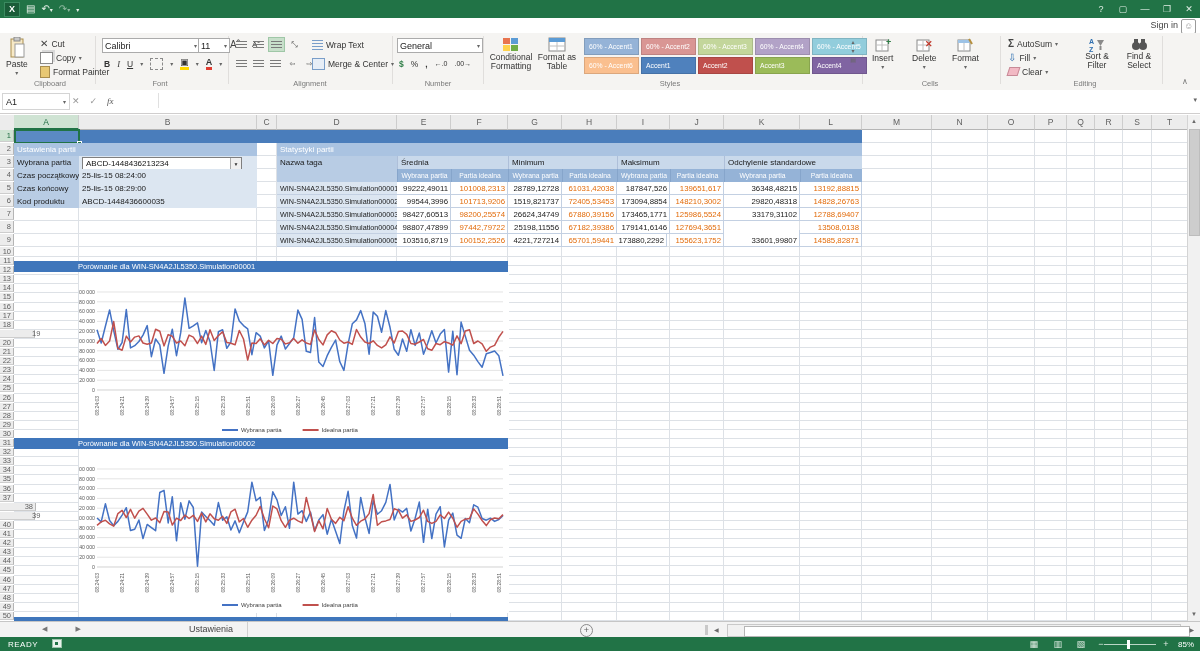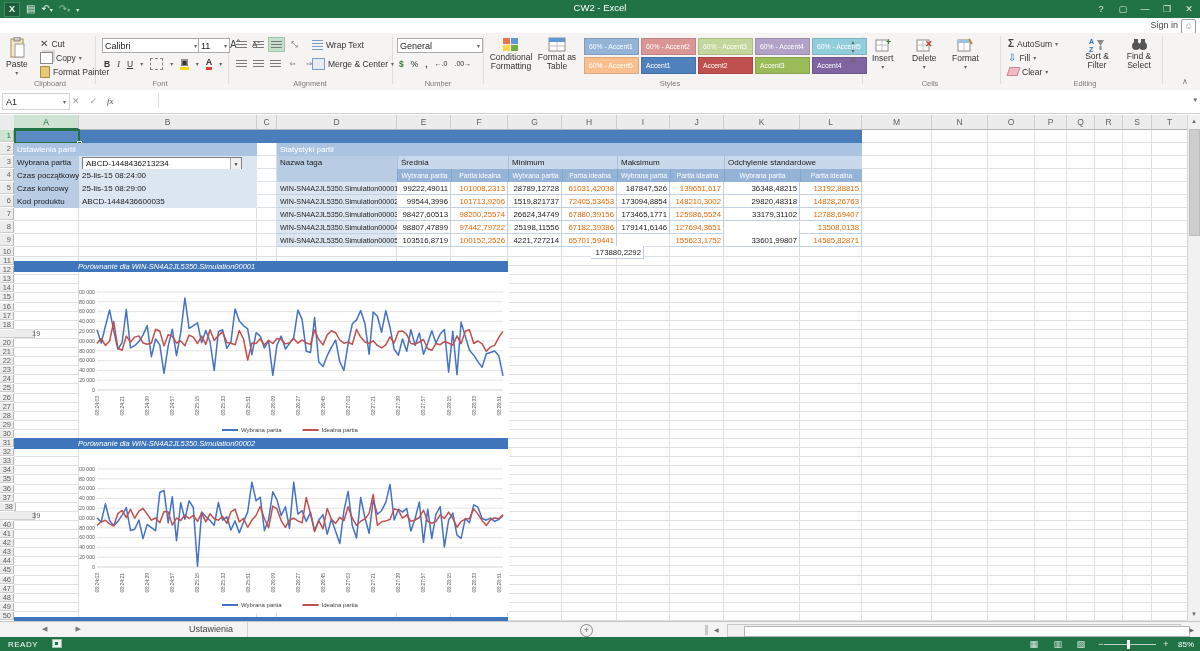--- a/index.html
+++ b/index.html
@@ -68,21 +68,21 @@
   .labelc{background:#b8cce4;padding-left:3px;font-size:8px;}
   .valuec{background:#dce6f1;padding-left:3px;font-size:8px;}
   .ghead{background:#c9d9eb;padding-left:3px;font-size:8px;border-left:1px solid #aebfd9;}
   .subh{background:#95b3d7;color:#fff;font-size:6.8px;justify-content:center;border-left:1px solid #86a5cb;}
   .datac{background:#fff;font-size:7.8px;justify-content:flex-end;padding-right:2px;
          border-right:1px solid #c3d0e2;border-bottom:1px solid #c3d0e2;}
   .tagc{background:#dce6f1;font-size:7.2px;padding-left:3px;border-bottom:1px solid #c3d0e2;}
   #band{background:#4a7dbb;}
   #a1cell{box-sizing:border-box;border:2px solid #217346;background:#5b8ac4;}
   #a1handle{width:3px;height:3px;background:#217346;border:1px solid #fff;}
-  .chartbar{background:#3f76bb;color:#fff;font-size:7.5px;line-height:11px;padding-left:64px;box-sizing:border-box;font-style:italic;}
+  .chartbar{background:#3f76bb;color:#fff;font-size:7.5px;line-height:11px;padding-left:64px;box-sizing:border-box;}
   .combobox{background:#fff;border:1px solid #7f7f7f;font-size:8px;color:#111;display:flex;align-items:center;
             justify-content:space-between;padding-left:3px;}
   .combobox .btn{width:10px;height:100%;border-left:1px solid #aaa;background:#f0f0f0;font-size:5px;color:#333;
             display:flex;align-items:center;justify-content:center;}
   
   #vscroll{top:115px;right:0;width:12px;height:506px;background:#f1f1f1;border-left:1px solid #d4d4d4;}
   .sarrow{position:absolute;width:12px;height:13px;font-size:6px;color:#6a6a6a;text-align:center;line-height:13px;}
   #vthumb{position:absolute;left:1px;top:14px;width:9px;height:105px;background:#cdcdcd;border:1px solid #bdbdbd;}
   
   #tabstrip{top:621px;left:0;width:1200px;height:16px;background:#f3f3f3;border-top:1px solid #c6c6c6;}
@@ -113,21 +113,20 @@
 <body>
 
 <div class="abs" id="titlebar">
   <div class="qat">
     <span class="applogo">X</span>
     <span class="qicon">▤</span>
     <span class="qicon">↶<small>▾</small></span>
     <span class="qicon" style="opacity:.55">↷<small>▾</small></span>
     <span class="qicon"><small>▾</small></span>
   </div>
-  <div class="abs" id="wintitle">CW2 - Excel</div>
   <div class="abs" id="winctrls">
     <span class="wbtn">?</span>
     <span class="wbtn">▢</span>
     <span class="wbtn">—</span>
     <span class="wbtn">❐</span>
     <span class="wbtn">✕</span>
   </div>
 </div>
 
 <div class="abs" id="tabrow">
@@ -424,21 +423,21 @@
       <div class="rowh" style="position: absolute; left: 0px; top: 296.7px; width: 14px; height: 8.1px; line-height: 8.1px;">28</div>
       <div class="rowh" style="position: absolute; left: 0px; top: 305.8px; width: 14px; height: 8.1px; line-height: 8.1px;">29</div>
       <div class="rowh" style="position: absolute; left: 0px; top: 314.9px; width: 14px; height: 8.1px; line-height: 8.1px;">30</div>
       <div class="rowh" style="position: absolute; left: 0px; top: 324px; width: 14px; height: 8.1px; line-height: 8.1px;">31</div>
       <div class="rowh" style="position: absolute; left: 0px; top: 333.1px; width: 14px; height: 8.1px; line-height: 8.1px;">32</div>
       <div class="rowh" style="position: absolute; left: 0px; top: 342.2px; width: 14px; height: 8.1px; line-height: 8.1px;">33</div>
       <div class="rowh" style="position: absolute; left: 0px; top: 351.3px; width: 14px; height: 8.1px; line-height: 8.1px;">34</div>
       <div class="rowh" style="position: absolute; left: 0px; top: 360.4px; width: 14px; height: 8.1px; line-height: 8.1px;">35</div>
       <div class="rowh" style="position: absolute; left: 0px; top: 369.5px; width: 14px; height: 8.1px; line-height: 8.1px;">36</div>
       <div class="rowh" style="position: absolute; left: 0px; top: 378.6px; width: 14px; height: 8.1px; line-height: 8.1px;">37</div>
-      <div class="rowh" style="position: absolute; left: 0px; top: 387.7px; width: 16px; height: 8.1px; line-height: 8.1px;">38</div>
+      <div class="rowh" style="position: absolute; left: 0px; top: 387.7px; width: 36px; height: 8.1px; line-height: 8.1px;">38</div>
       <div class="rowh" style="position: absolute; left: 0px; top: 396.8px; width: 14px; height: 8.1px; line-height: 8.1px; padding-left: 32px;">39</div>
       <div class="rowh" style="position: absolute; left: 0px; top: 405.9px; width: 14px; height: 8.1px; line-height: 8.1px;">40</div>
       <div class="rowh" style="position: absolute; left: 0px; top: 415px; width: 14px; height: 8.1px; line-height: 8.1px;">41</div>
       <div class="rowh" style="position: absolute; left: 0px; top: 424.1px; width: 14px; height: 8.1px; line-height: 8.1px;">42</div>
       <div class="rowh" style="position: absolute; left: 0px; top: 433.2px; width: 14px; height: 8.1px; line-height: 8.1px;">43</div>
       <div class="rowh" style="position: absolute; left: 0px; top: 442.3px; width: 14px; height: 8.1px; line-height: 8.1px;">44</div>
       <div class="rowh" style="position: absolute; left: 0px; top: 451.4px; width: 14px; height: 8.1px; line-height: 8.1px;">45</div>
       <div class="rowh" style="position: absolute; left: 0px; top: 460.5px; width: 14px; height: 8.1px; line-height: 8.1px;">46</div>
       <div class="rowh" style="position: absolute; left: 0px; top: 469.6px; width: 14px; height: 8.1px; line-height: 8.1px;">47</div>
       <div class="rowh" style="position: absolute; left: 0px; top: 478.7px; width: 14px; height: 8.1px; line-height: 8.1px;">48</div>
@@ -582,21 +581,21 @@
       <div class="cell datac" style="position: absolute; left: 562px; top: 106px; width: 55px; height: 13px; color: rgb(226, 107, 10);">67182,39386</div>
       <div class="cell datac" style="position: absolute; left: 617px; top: 106px; width: 53px; height: 13px;">179141,6146</div>
       <div class="cell datac" style="position: absolute; left: 670px; top: 106px; width: 54px; height: 13px; color: rgb(226, 107, 10);">127694,3651</div>
       <div class="cell datac" style="position: absolute; left: 724px; top: 106px; width: 76px; height: 13px; margin-top: 9px;">33011,44212</div>
       <div class="cell datac" style="position: absolute; left: 800px; top: 106px; width: 62px; height: 13px; color: rgb(226, 107, 10);">13508,0138</div>
       <div class="cell tagc" style="position: absolute; left: 277px; top: 119px; width: 120px; height: 13px;">WIN-SN4A2JL5350.Simulation00005</div>
       <div class="cell datac" style="position: absolute; left: 397px; top: 119px; width: 54px; height: 13px;">103516,8719</div>
       <div class="cell datac" style="position: absolute; left: 451px; top: 119px; width: 57px; height: 13px; color: rgb(226, 107, 10);">100152,2526</div>
       <div class="cell datac" style="position: absolute; left: 508px; top: 119px; width: 54px; height: 13px;">4221,727214</div>
       <div class="cell datac" style="position: absolute; left: 562px; top: 119px; width: 55px; height: 13px; color: rgb(226, 107, 10);">65701,59441</div>
-      <div class="cell datac" style="position: absolute; left: 591px; top: 119px; width: 53px; height: 13px; margin-top: 12px;">173880,2292</div>
+      <div class="cell datac" style="position: absolute; left: 614px; top: 119px; width: 53px; height: 13px;">173880,2292</div>
       <div class="cell datac" style="position: absolute; left: 670px; top: 119px; width: 54px; height: 13px; color: rgb(226, 107, 10);">155623,1752</div>
       <div class="cell datac" style="position: absolute; left: 724px; top: 119px; width: 76px; height: 13px;">33601,99807</div>
       <div class="cell datac" style="position: absolute; left: 800px; top: 119px; width: 62px; height: 13px; color: rgb(226, 107, 10);">14585,82871</div>
       <div class="chartbar" style="position: absolute; left: 14px; top: 146px; width: 494px; height: 11px;">Porównanie dla WIN-SN4A2JL5350.Simulation00001</div>
       <div style="position: absolute; left: 79px; top: 157px; width: 430px; height: 166px;"><svg width="430" height="166">
           <rect width="430" height="166" fill="#fff"></rect>
           <line x1="18" x2="424" y1="118" y2="118" stroke="#bfbfbf" stroke-width="0.7"></line>
           <text x="16" y="119.8" text-anchor="end" font-size="5.2" fill="#595959">0</text>
           <line x1="18" x2="424" y1="108.2" y2="108.2" stroke="#d9d9d9" stroke-width="0.7"></line>
           <text x="16" y="110" text-anchor="end" font-size="5.2" fill="#595959">20 000</text>

